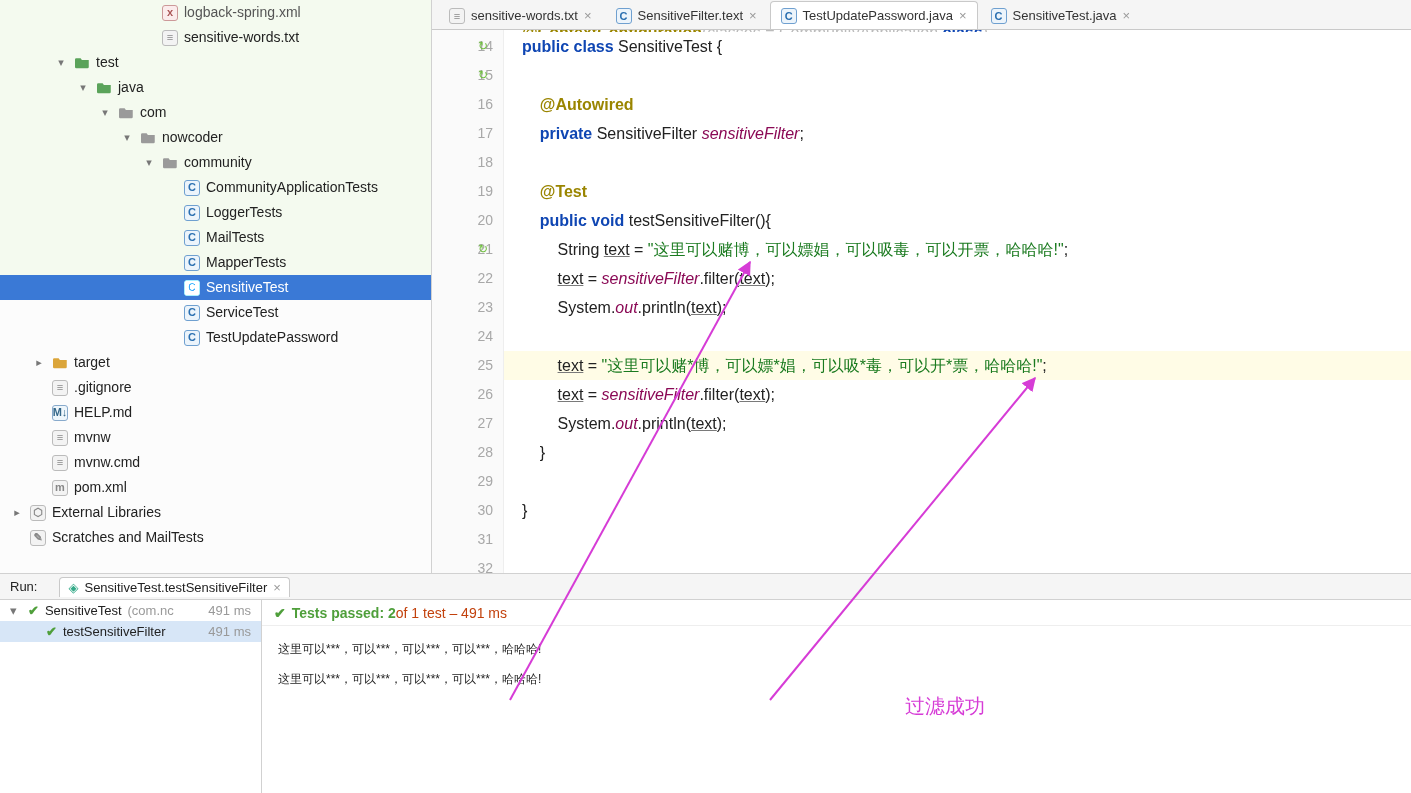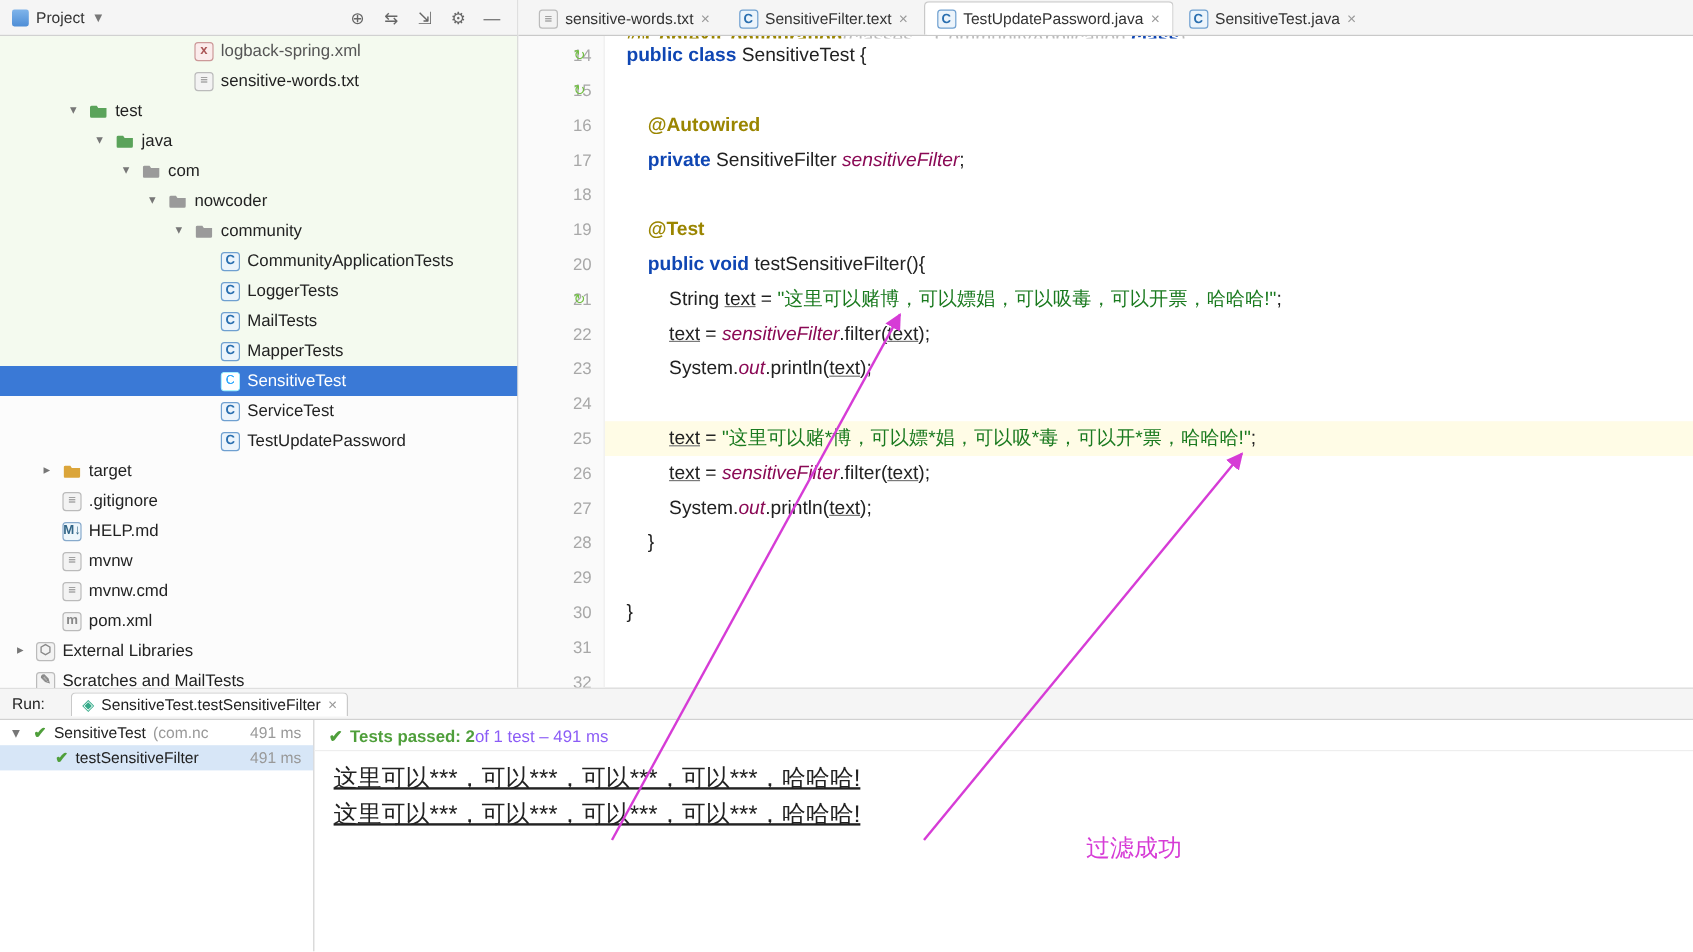--- a/index.html
+++ b/index.html
@@ -78,44 +78,33 @@
   .run-header{ height:26px; display:flex; align-items:center; gap:22px; padding:0 10px; border-bottom:1px solid var(--panel-border); background:#f5f5f5; font-size:13px;}
   .run-tab{ display:flex; align-items:center; gap:6px; padding:2px 8px; border:1px solid var(--tab-border); border-bottom:none; border-radius:4px 4px 0 0; background:#fff;}
   .run-body{ flex:1; display:flex; min-height:0;}
   .run-left{ width:262px; border-right:1px solid var(--panel-border); font-size:13px;}
   .run-left .row{ display:flex; align-items:center; gap:6px; padding:3px 10px;}
   .run-left .row.sel{ background:#d7e6f7;}
   .run-left .ms{ color:#999;}
   .run-right{ flex:1; display:flex; flex-direction:column;}
   .run-status{ height:26px; display:flex; align-items:center; padding:0 12px; font-size:14px; color:#555; border-bottom:1px solid #eee;}
   .run-status .pass{ color:var(--test-green); font-weight:600;}
-  .console{ flex:1; padding:8px 16px; font-size:20px; font-family:"Microsoft YaHei","Consolas",monospace; line-height:30px; color:#222; position:relative;text-decoration:underline;}
+  .console{ flex:1; padding:8px 16px; font-size:12px; font-family:"Microsoft YaHei","Consolas",monospace; line-height:30px; color:#222; position:relative;}
   .pink-text{ position:absolute; color:#d63cd6; font-size:20px;}
 
   .chk{ color:var(--test-green); font-weight:bold;}
   .proj-icon{ width:14px; height:14px; background:linear-gradient(#7fb4ea,#4e8ed6); border-radius:2px; display:inline-block;}
 </style>
 </head>
 <body>
 
 <div class="root">
   <div class="top">
 
     <div class="sidebar">
-      <div class="sidebar-header">
-        <span class="proj-icon"></span>
-        <span class="title">Project</span>
-        <span style="color:#777;font-size:11px;">▼</span>
-        <span class="spacer"></span>
-        <span class="tbtn">⊕</span>
-        <span class="tbtn">⇆</span>
-        <span class="tbtn">⇲</span>
-        <span class="tbtn">⚙</span>
-        <span class="tbtn">—</span>
-      </div>
       <div class="tree" id="tree">
         <div class="tree-overlay-greenbar"></div>
       <div class="node dim" style="padding-left: 142px;">
             <span class="twisty"></span>
             <span class="fi file xml">x</span>
             <span class="label">logback-spring.xml</span>
           </div>
           <div class="node" style="padding-left: 142px;">
             <span class="twisty"></span>
             <span class="fi file txt">≡</span>
@@ -364,21 +353,21 @@
     <span>testSensitiveFilter</span>
 
     <span style="flex:1"></span>
     <span class="ms">491 ms</span>
           </div>
         </div>
       <div class="run-right">
         <div class="run-status">
           <span class="chk" style="margin-right:6px;">✔</span>
           <span class="pass">Tests passed: 2</span>
-          <span style="color:#8b5cf6;"> of 1 test – 491 ms</span>
+          <span style="color:#c2410c;"> of 1 test – 491 ms</span>
         </div>
         <div class="console" id="console">
             <div>这里可以***，可以***，可以***，可以***，哈哈哈!</div>
             <div>这里可以***，可以***，可以***，可以***，哈哈哈!</div>
           </div>
       </div>
     </div>
 
   </div>
 

